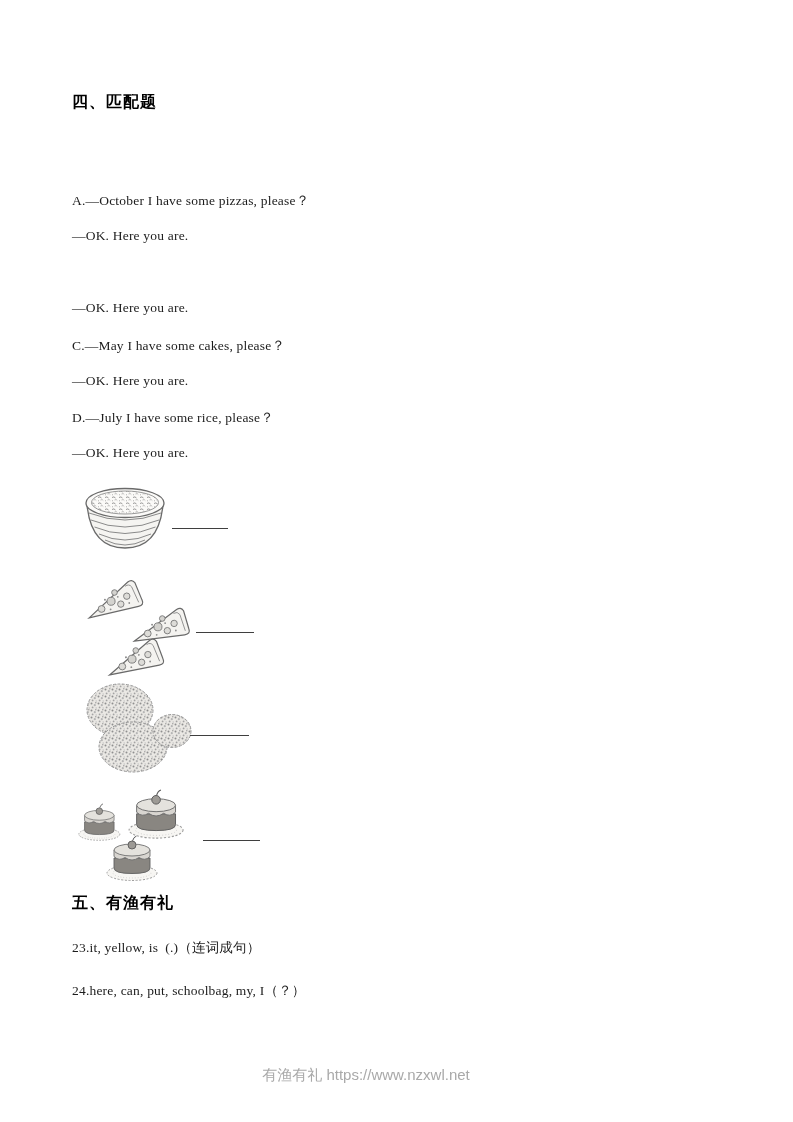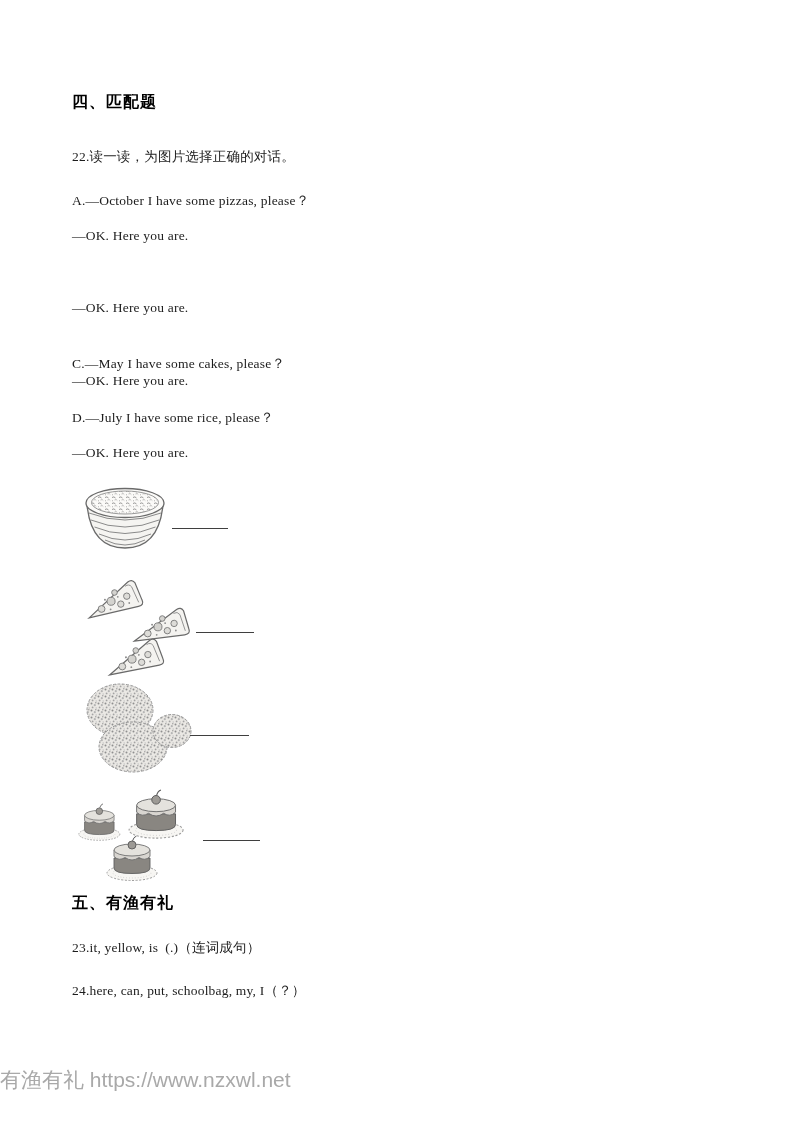--- a/index.html
+++ b/index.html
@@ -31,39 +31,38 @@
   .pic { position: absolute; }
   .blank {
     position: absolute;
     height: 1px;
     border-bottom: 1px solid #3f3f3f;
   }
   .footer {
     position: absolute;
     left: 0; top: 1066px;
     width: 732px;
-    text-align: left;
+    text-align: center;
     font-family: "Liberation Sans", sans-serif;
-    font-size: 21px;
+    font-size: 15px;
     color: #a9a9a9;
     white-space: pre;
   }
 </style>
 </head>
 <body>
 
 <div class="page">
 
   <div class="sec-title" style="top:92px;">四、匹配题</div>
-  <div class="txt" style="top:148px;">22.读一读，为图片选择正确的对话。</div>
 
   <div class="txt" style="top:192px;">A.—October I have some pizzas, please？</div>
   <div class="txt" style="top:228px;">—OK. Here you are.</div>
   <div class="txt" style="top:300px;">—OK. Here you are.</div>
-  <div class="txt" style="top:355px;">C.—May I have some cakes, please？</div>
+  <div class="txt" style="top:337px;">C.—May I have some cakes, please？</div>
   <div class="txt" style="top:373px;">—OK. Here you are.</div>
   <div class="txt" style="top:409px;">D.—July I have some rice, please？</div>
   <div class="txt" style="top:445px;">—OK. Here you are.</div>
 
   <div class="pic" style="left:83px; top:478px;">
     <svg width="84" height="78" viewBox="0 0 84 78">
       <defs>
         <pattern id="riceP" width="7" height="6" patternUnits="userSpaceOnUse">
           <path d="M1 1.5 q2 -1.5 3.5 0.5" stroke="#7d7d7d" fill="none" stroke-width="0.8"></path>
           <path d="M3.5 4 q2 -1.2 2.8 0.6" stroke="#a0a0a0" fill="none" stroke-width="0.7"></path>

